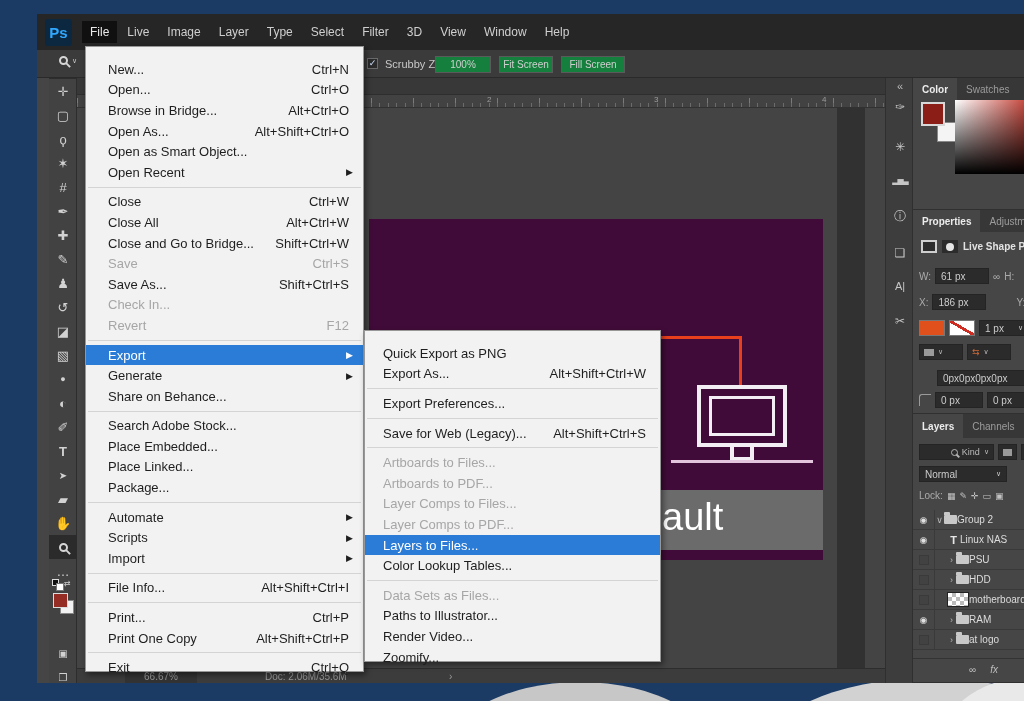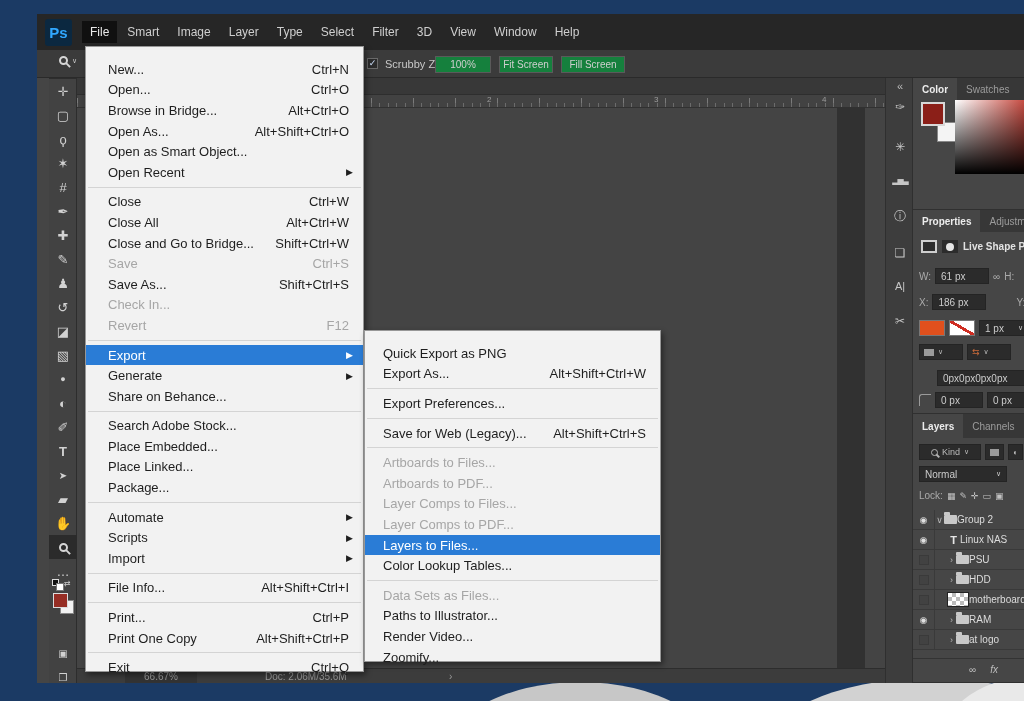--- a/index.html
+++ b/index.html
@@ -120,21 +120,21 @@
 <div class="desktop">
   <div class="blob" style="left:440px; top:682px; width:280px; height:160px; background:#c7c7c7;"></div>
   <div class="blob" style="left:755px; top:678px; width:350px; height:170px; background:#d2d2d2;"></div>
   <div class="blob" style="left:945px; top:673px; width:220px; height:120px; background:#e9e9e9;"></div>
 
   <div class="app">
 
     <div class="menubar">
       <div class="pslogo">Ps</div>
       <div class="mitem active">File</div>
-      <div class="mitem">Smart</div>
+      <div class="mitem">Live</div>
       <div class="mitem">Image</div>
       <div class="mitem">Layer</div>
       <div class="mitem">Type</div>
       <div class="mitem">Select</div>
       <div class="mitem">Filter</div>
       <div class="mitem">3D</div>
       <div class="mitem">View</div>
       <div class="mitem">Window</div>
       <div class="mitem">Help</div>
     </div>
@@ -232,20 +232,32 @@
     </div>
 
     <div class="canvas">
       <div class="doctabbar"></div>
       <div class="ruler">
         <span class="rnum" style="left:410px;">2</span>
         <span class="rnum" style="left:577px;">3</span>
         <span class="rnum" style="left:745px;">4</span>
       </div>
       <div class="dark-col"></div>
+      <div class="artwork">
+        <div class="conn-h"></div>
+        <div class="conn-v"></div>
+        <div class="monitor">
+          <div class="monitor-screen"></div>
+        </div>
+        <div class="monitor-stand"></div>
+        <div class="monitor-base"></div>
+        <div class="band">
+          <span class="band-text">ault</span>
+        </div>
+      </div>
     </div>
 
     <div class="statusbar">
       <div class="st-zoom">66.67%</div>
       <div class="st-doc">Doc: 2.06M/35.6M</div>
       <div class="st-arrow">›</div>
     </div>
 
     <div class="panelstrip">
       <div class="ps-collapse">«</div>
@@ -319,21 +331,21 @@
         </div>
       </div>
 
       <div class="psection" style="height:269px;">
         <div class="ptabs" style="height:24px;">
           <div class="ptab active">Layers</div>
           <div class="ptab">Channels</div>
           <div class="ptab">Paths</div>
         </div>
         <div class="lrow" style="top:30px;">
-          <span class="ddown" style="width:62px; justify-content:center;">
+          <span class="ddown" style="width:75px; justify-content:flex-end;">
               <span class="mini-mag"></span>
               <span>Kind</span>
               <span style="font-size:7px;">∨</span>
             </span>
           <span class="ddown">
               <span style="width:9px;height:7px;background:#9a9a9a;display:inline-block;"></span>
             </span>
           <span class="ddown">
               <span style="font-size:8px;">◐</span>
             </span>

